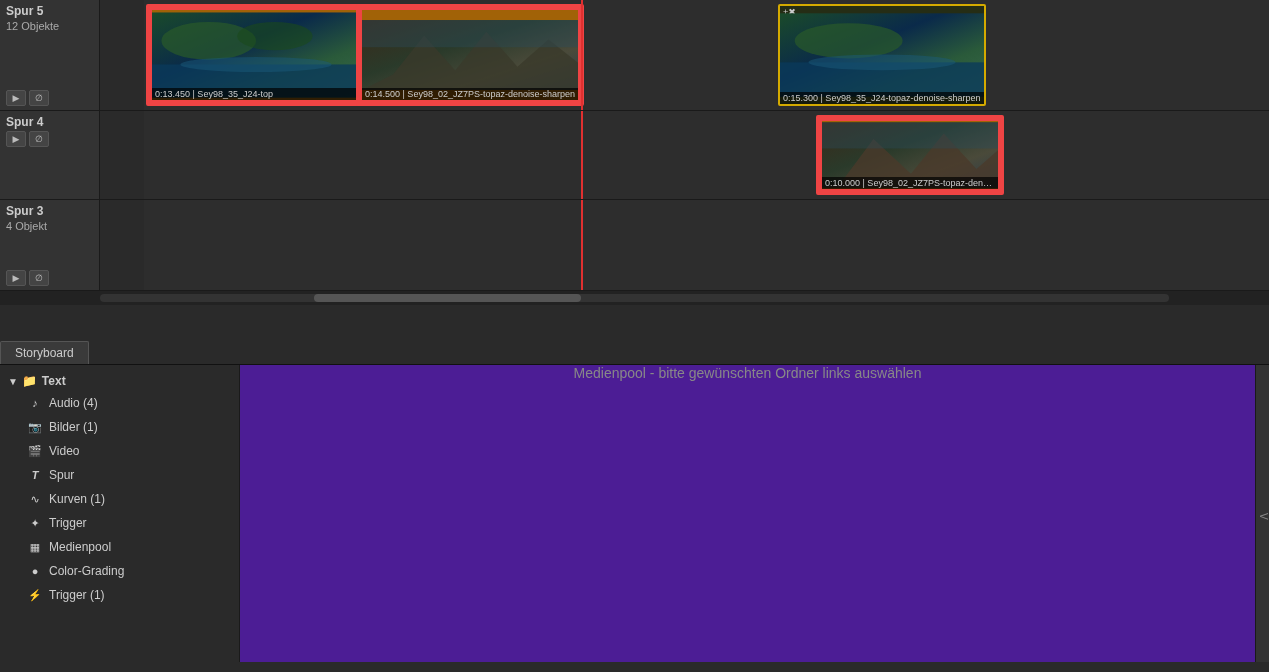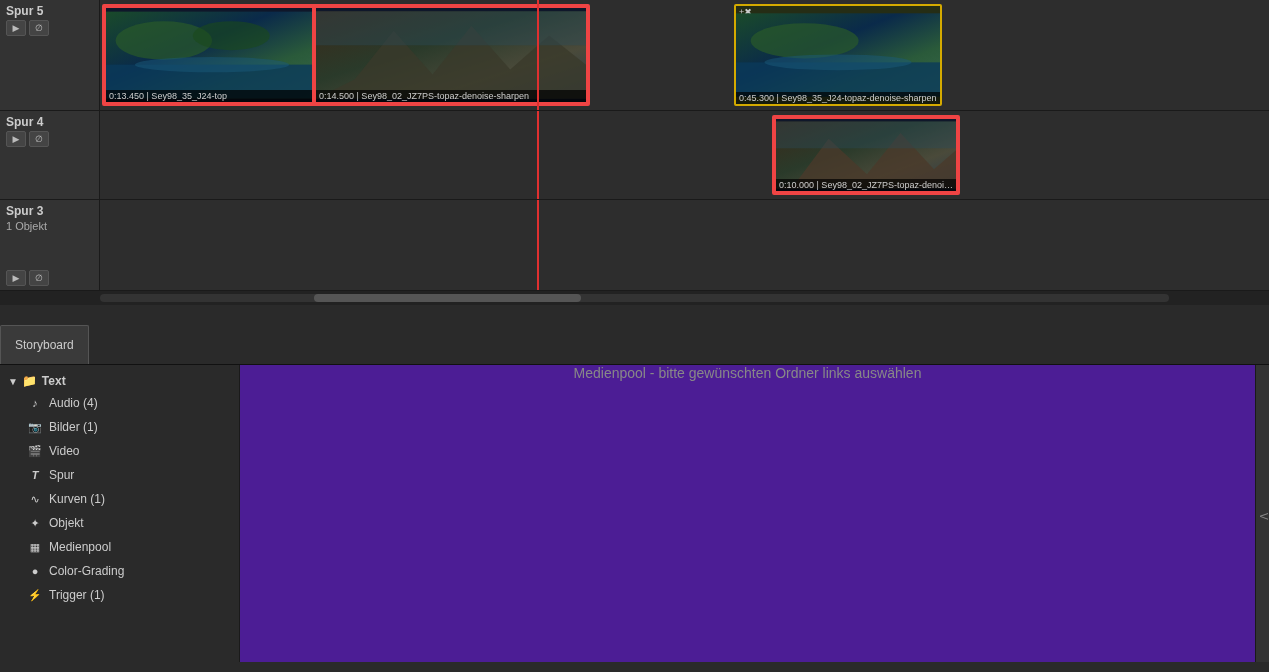--- a/index.html
+++ b/index.html
@@ -33,22 +33,22 @@
       z-index: 10;
     }
 
     
     .clip {
       position: absolute;
       top: 4px;
       bottom: 4px;
       border-radius: 2px;
       overflow: hidden;
-      border: 4px solid #ef4444;
-      background: #0f172a;
+      border: 6px solid #ef4444;
+      background: #a16207;
       display: flex;
       flex-direction: column;
     }
 
     .clip-thumbnail {
       flex: 1;
       overflow: hidden;
       position: relative;
     }
 
@@ -113,21 +113,21 @@
     
     .storyboard-tab-bar {
       height: 30px;
       background: #2a2a2a;
       display: flex;
       align-items: flex-end;
       border-bottom: 1px solid #111;
     }
 
     .storyboard-tab {
-      padding: 12px 14px;
+      padding: 4px 14px;
       background: #3a3a3a;
       border: 1px solid #555;
       border-bottom: none;
       font-size: 12px;
       color: #ccc;
       cursor: pointer;
       border-radius: 2px 2px 0 0;
     }
 
     
@@ -216,20 +216,21 @@
       padding-top: 6px;
       font-size: 10px;
       color: #888;
       writing-mode: vertical-rl;
     }
 
     
     .track-row {
       display: flex;
       border-bottom: 1px solid #1a1a1a;
+      gap: 44px;
     }
 
     .track-side {
       width: 100px;
       background: #333;
       border-right: 1px solid #1a1a1a;
       display: flex;
       flex-direction: column;
       padding: 4px 6px 2px 6px;
     }
@@ -278,20 +279,21 @@
     .spur3-canvas { height: 90px; }
   </style>
 </head>
 <body>
 
 <div class="timeline-area">
 
   <div class="track-row">
     <div class="track-side">
       <span class="name">Spur 5</span>
+      <span class="count">12 Objekte</span>
       <div class="btns">
         <div class="ctrl-btn">▶</div>
         <div class="ctrl-btn">∅</div>
       </div>
     </div>
     <div class="track-canvas spur5-canvas">
 
       <div class="playhead" style="left: 437px;"></div>
 
       <div class="clip" style="left:2px; width:220px;">
@@ -308,21 +310,21 @@
             <rect width="220" height="90" fill="url(#g1)"></rect>
             <ellipse cx="60" cy="30" rx="50" ry="20" fill="#2a5a2a" opacity="0.7"></ellipse>
             <ellipse cx="130" cy="25" rx="40" ry="15" fill="#1a4a1a" opacity="0.6"></ellipse>
             <rect x="0" y="55" width="220" height="35" fill="#0a3a5a" opacity="0.8"></rect>
             <ellipse cx="110" cy="55" rx="80" ry="8" fill="#1a5a7a" opacity="0.5"></ellipse>
           </svg>
         </div>
         <div class="clip-info">0:13.450 | Sey98_35_J24-top</div>
       </div>
 
-      <div class="clip" style="left:212px; width:278px;">
+      <div class="clip" style="left:212px; width:228px;">
         <div class="clip-thumbnail">
           <svg viewBox="0 0 278 90" xmlns="http://www.w3.org/2000/svg" style="width:100%;height:100%;">
             <defs>
               <linearGradient id="g2" x1="0" y1="0" x2="1" y2="1">
                 <stop offset="0%" stop-color="#3a2a1a"></stop>
                 <stop offset="40%" stop-color="#2a3a2a"></stop>
                 <stop offset="70%" stop-color="#4a4a3a"></stop>
                 <stop offset="100%" stop-color="#2a3a4a"></stop>
               </linearGradient>
             </defs>
@@ -345,21 +347,21 @@
                 <stop offset="70%" stop-color="#2a5a3a"></stop>
                 <stop offset="100%" stop-color="#3a6a4a"></stop>
               </linearGradient>
             </defs>
             <rect width="208" height="85" fill="url(#g3)"></rect>
             <ellipse cx="70" cy="28" rx="55" ry="18" fill="#2a5a2a" opacity="0.7"></ellipse>
             <rect x="0" y="50" width="208" height="35" fill="#0a3a5a" opacity="0.8"></rect>
             <ellipse cx="104" cy="50" rx="75" ry="8" fill="#1a5a7a" opacity="0.5"></ellipse>
           </svg>
         </div>
-        <div class="clip-info">0:45.300 | Sey98_35_J24-topaz-denoise-sharpen</div>
+        <div class="clip-info">0:15.300 | Sey98_35_J24-topaz-denoise-sharpen</div>
       </div>
     </div>
   </div>
 
   <div class="track-row">
     <div class="track-side">
       <span class="name">Spur 4</span>
       <div class="btns">
         <div class="ctrl-btn">▶</div>
         <div class="ctrl-btn">∅</div>
@@ -385,21 +387,21 @@
           </svg>
         </div>
         <div class="clip-info">0:10.000 | Sey98_02_JZ7PS-topaz-denoise-sharpen</div>
       </div>
     </div>
   </div>
 
   <div class="track-row">
     <div class="track-side">
       <span class="name">Spur 3</span>
-      <span class="count">1 Objekt</span>
+      <span class="count">4 Objekt</span>
       <div class="btns">
         <div class="ctrl-btn">▶</div>
         <div class="ctrl-btn">∅</div>
       </div>
     </div>
     <div class="track-canvas spur3-canvas">
       <div class="playhead" style="left: 437px;"></div>
     </div>
   </div>
 
@@ -446,21 +448,21 @@
         <span>Spur</span>
       </div>
 
       <div class="tree-item">
         <span class="tree-icon">∿</span>
         <span>Kurven (1)</span>
       </div>
 
       <div class="tree-item">
         <span class="tree-icon">✦</span>
-        <span>Objekt</span>
+        <span>Trigger</span>
       </div>
 
       <div class="tree-item">
         <span class="tree-icon">▦</span>
         <span>Medienpool</span>
       </div>
 
       <div class="tree-item">
         <span class="tree-icon">●</span>
         <span>Color-Grading</span>

